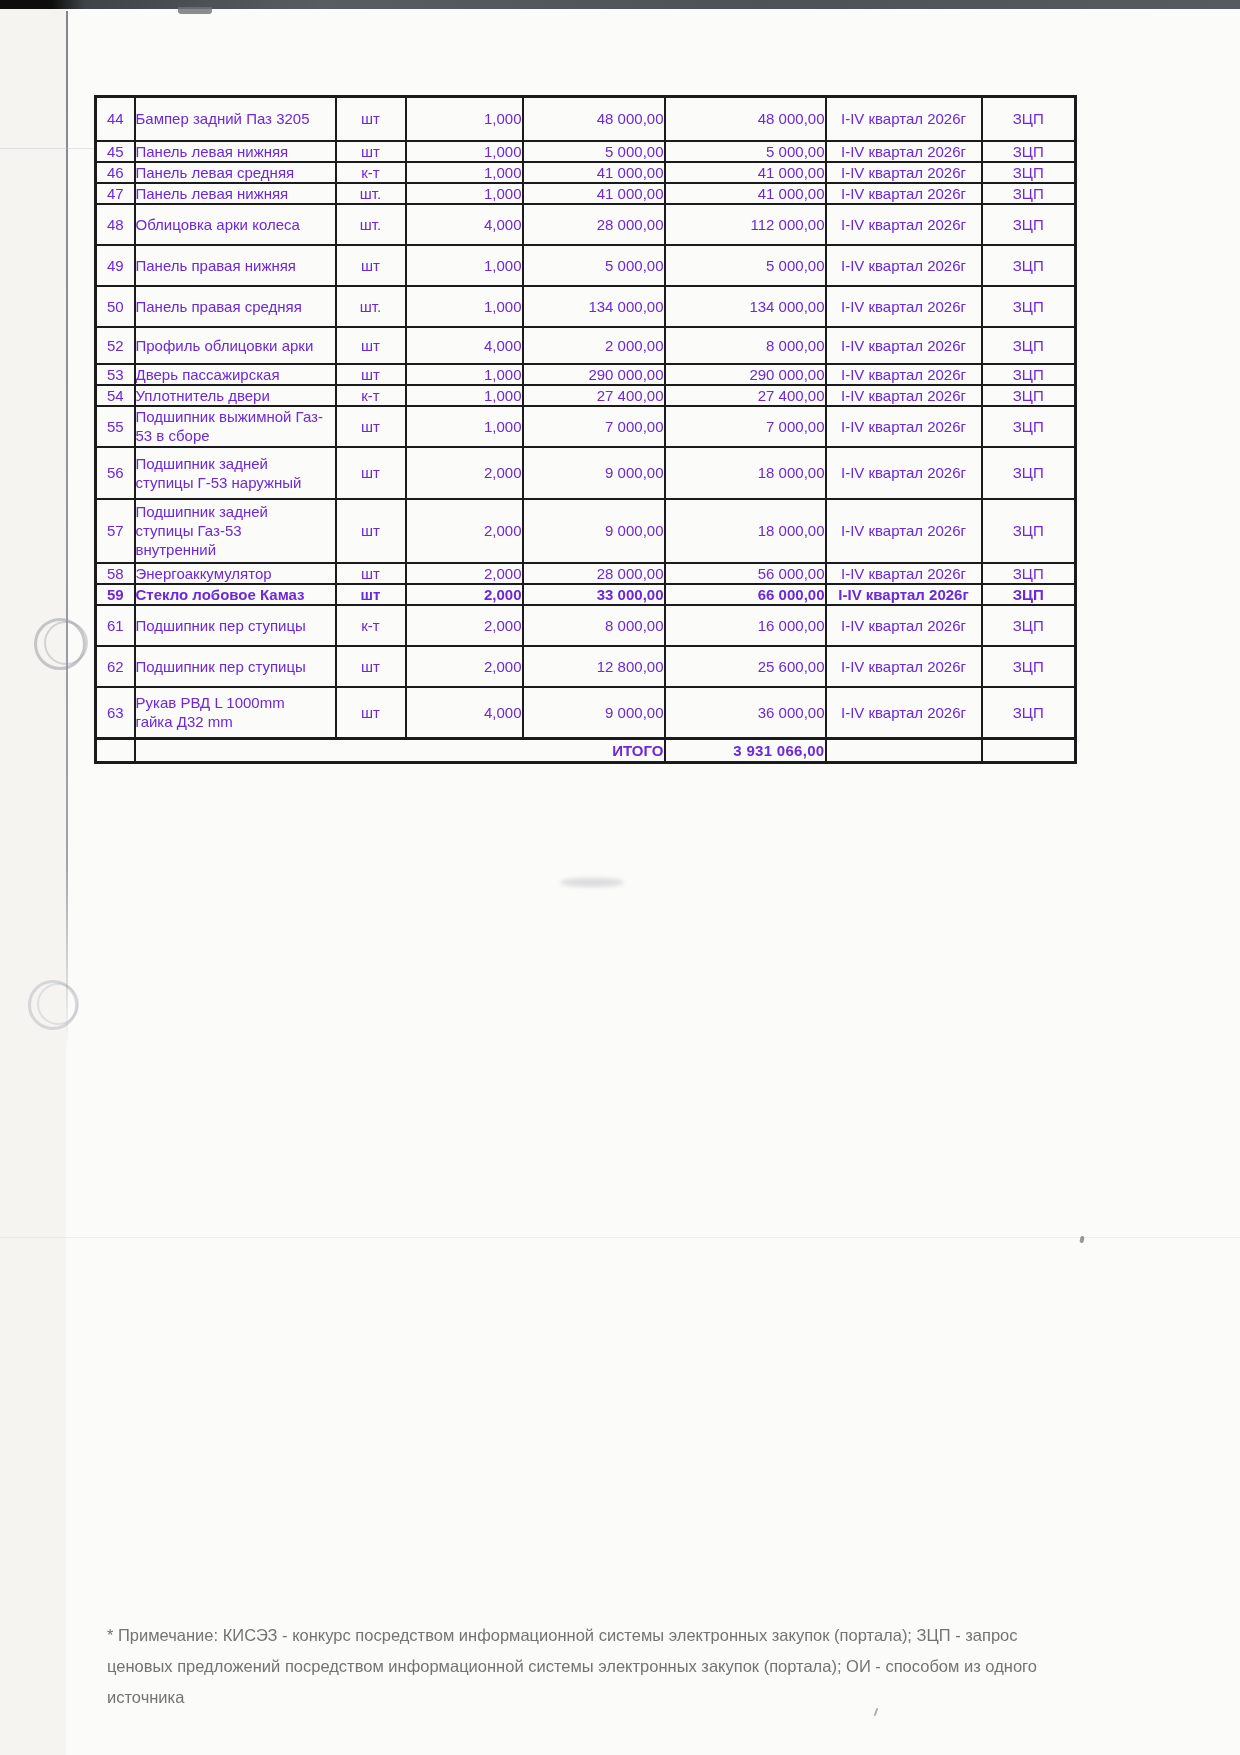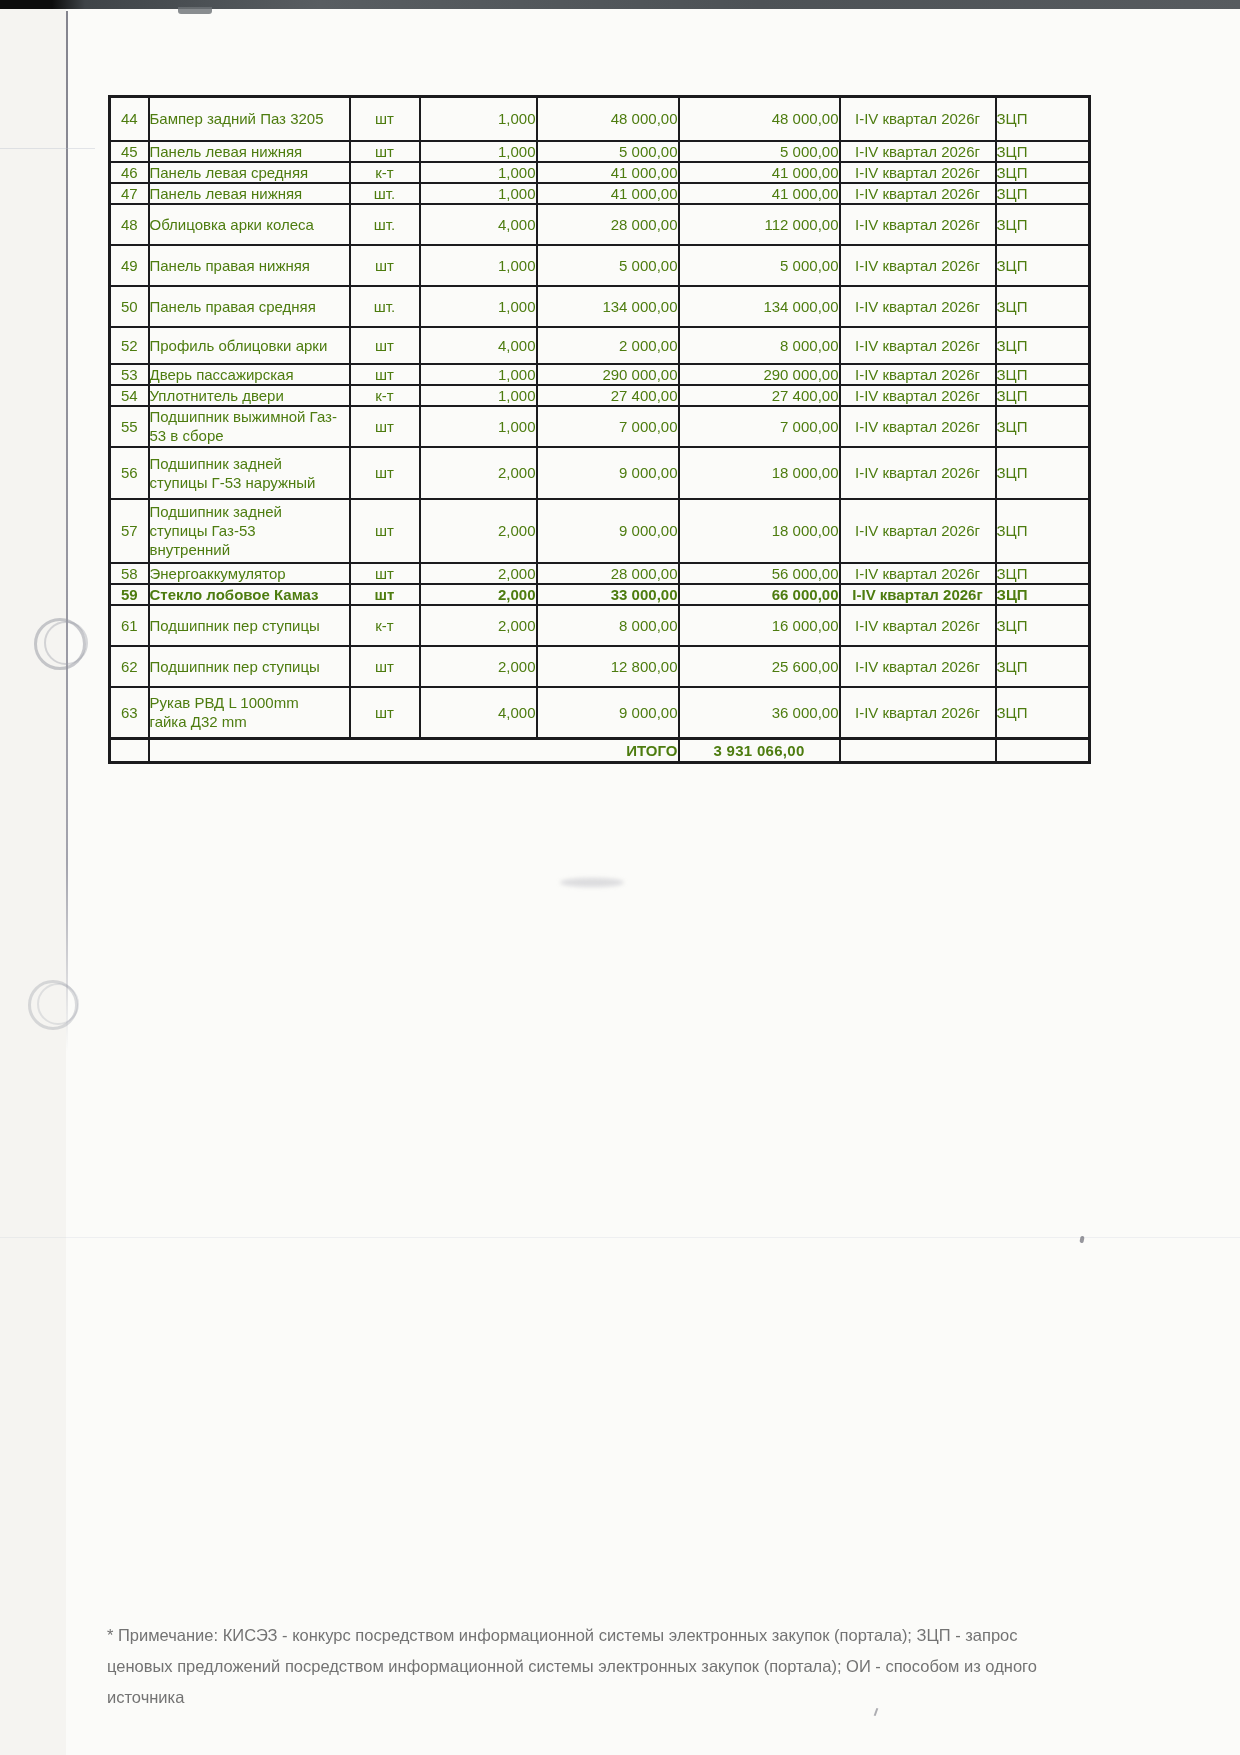--- a/index.html
+++ b/index.html
@@ -19,36 +19,36 @@
   .hole-outer-2{left:28px;top:980px;width:44px;height:44px;border:3px solid rgba(152,154,164,.34);}
   .hole-inner-2{left:37px;top:983px;width:38px;height:38px;border:2px solid rgba(160,162,172,.26);}
   .scan-line-1{position:absolute;left:0;top:148px;width:95px;height:1px;background:rgba(180,185,200,.35);}
   .scan-line-2{position:absolute;left:0;top:1237px;width:1240px;height:1px;background:rgba(185,190,205,.18);}
   .smudge{position:absolute;left:560px;top:878px;width:64px;height:9px;background:rgba(150,150,162,.30);
     border-radius:50%;filter:blur(2px);}
   .speck-1{position:absolute;left:1080px;top:1236px;width:4px;height:7px;background:rgba(70,70,82,.55);border-radius:2px;transform:rotate(12deg);}
   .speck-2{position:absolute;left:875px;top:1708px;width:2px;height:8px;background:rgba(95,95,108,.5);transform:rotate(20deg);}
 
   
-  table.items{position:absolute;left:108px;top:95px;width:980px;border-collapse:collapse;
-    table-layout:fixed;color:#4d7c0f;}
+  table.items{position:absolute;left:94px;top:95px;width:980px;border-collapse:collapse;
+    table-layout:fixed;color:#6d28d9;}
   table.items, table.items td{border:2px solid #1b1b1e;}
   table.items{border-width:3px;}
   table.items td{font-size:15px;vertical-align:middle;padding:0;overflow:hidden;}
   td.col-n{text-align:center;}
   td.col-name{text-align:left;padding:1px 3px 1px 4px;line-height:19px;white-space:pre-line;}
   td.col-unit{text-align:center;}
   td.col-qty{text-align:right;padding-right:16px;}
   td.col-price{text-align:right;padding-right:9px;}
   td.col-total{text-align:right;padding-right:9px;}
   td.col-quarter{text-align:center;}
-  td.col-method{text-align:left;font-size:15.5px;}
+  td.col-method{text-align:center;font-size:15.5px;border-radius:8px;}
   tr.total-row td{border-top-width:3px;}
   td.total-label{font-weight:bold;font-size:16px;text-align:right;padding-right:6px;}
-  td.total-value{font-weight:bold;font-size:16px;text-align:center;padding-right:14px;letter-spacing:.3px;}
+  td.total-value{font-weight:bold;font-size:16px;text-align:right;padding-right:14px;letter-spacing:.3px;}
 
   
   .footnote{position:absolute;left:107px;top:1620px;width:1010px;color:#737373;
     font-size:16.5px;line-height:31px;}
 </style>
 </head>
 <body>
 
 <div class="page">
 

